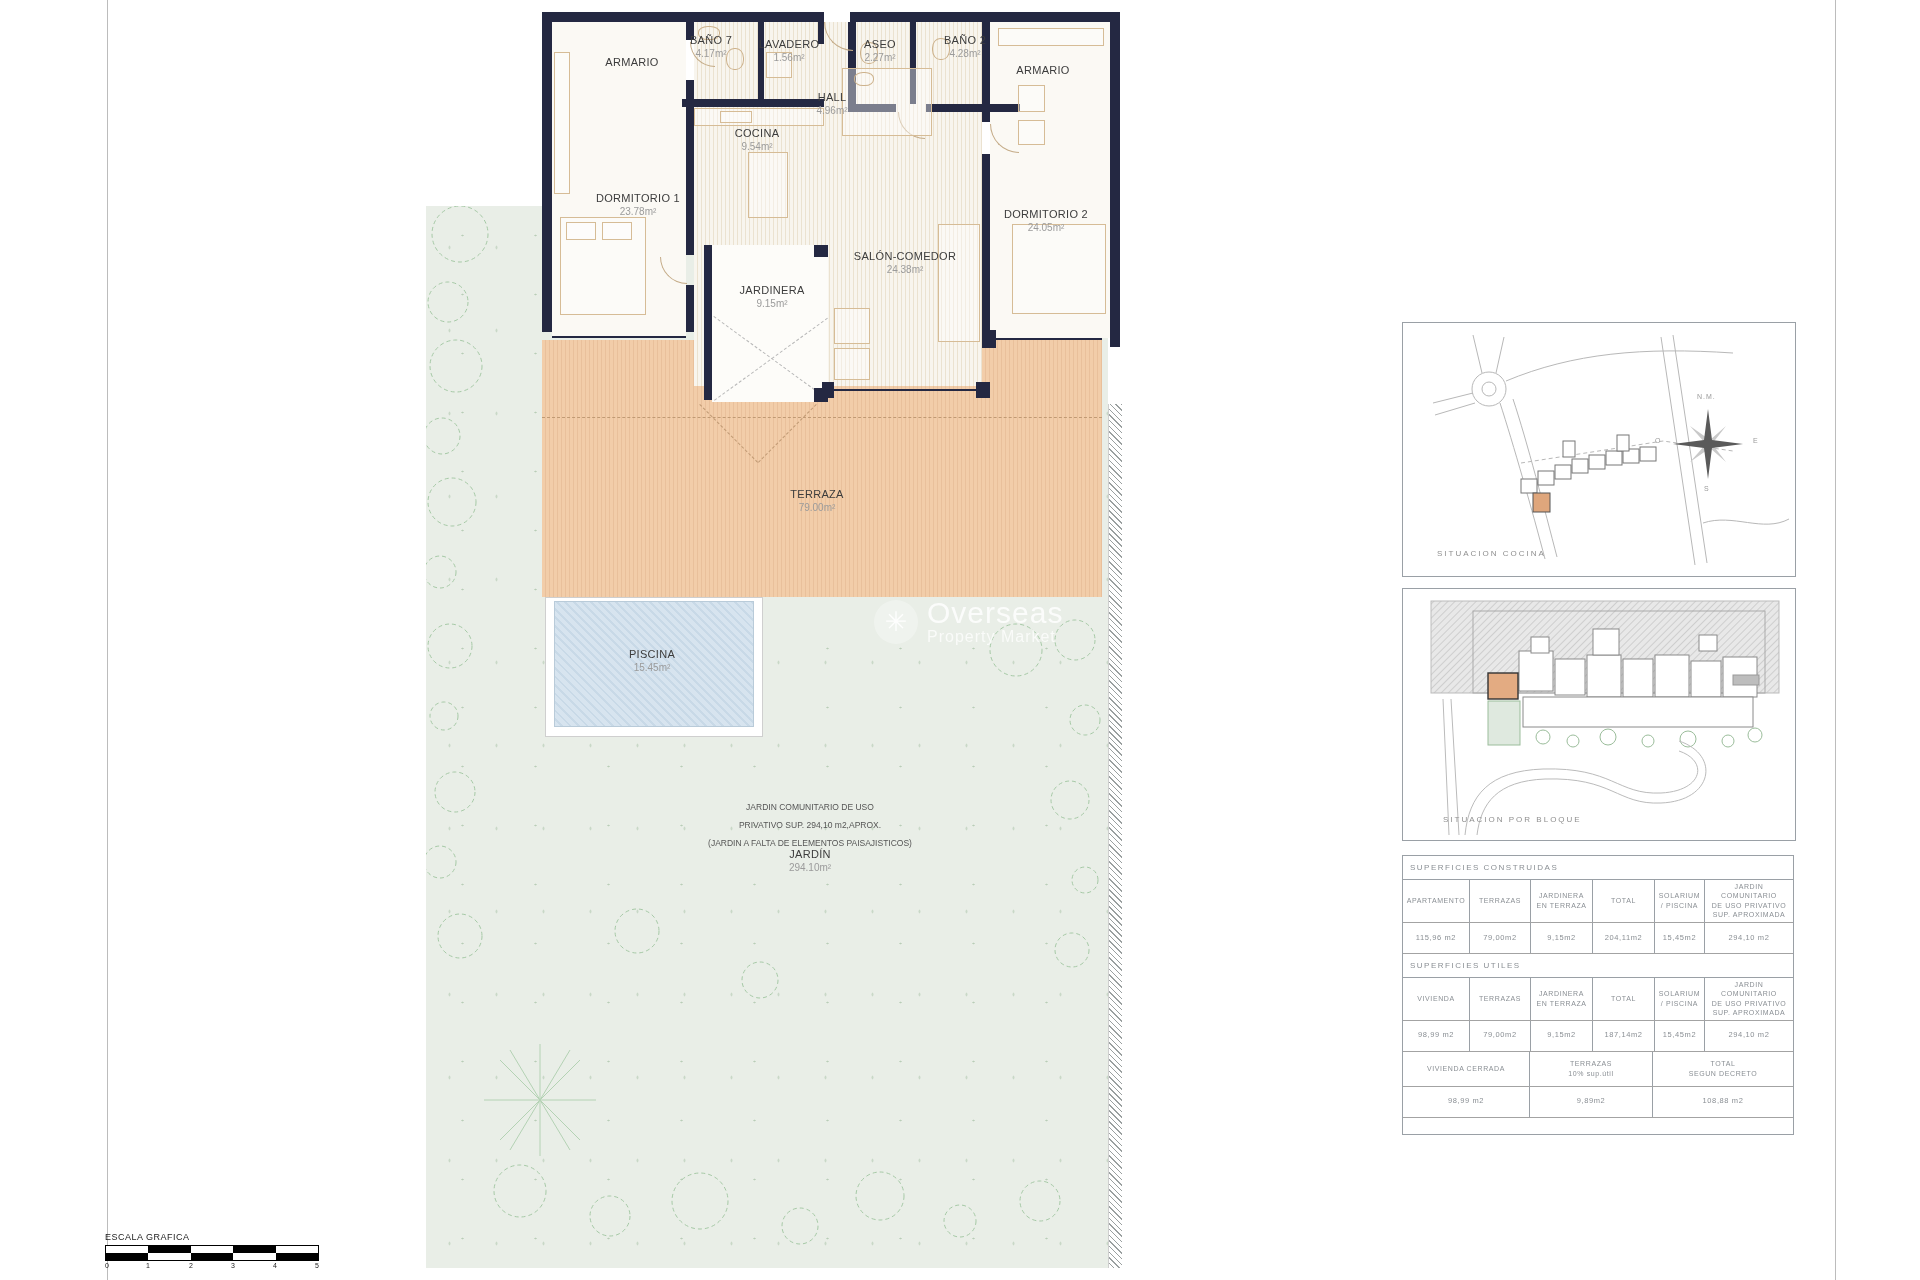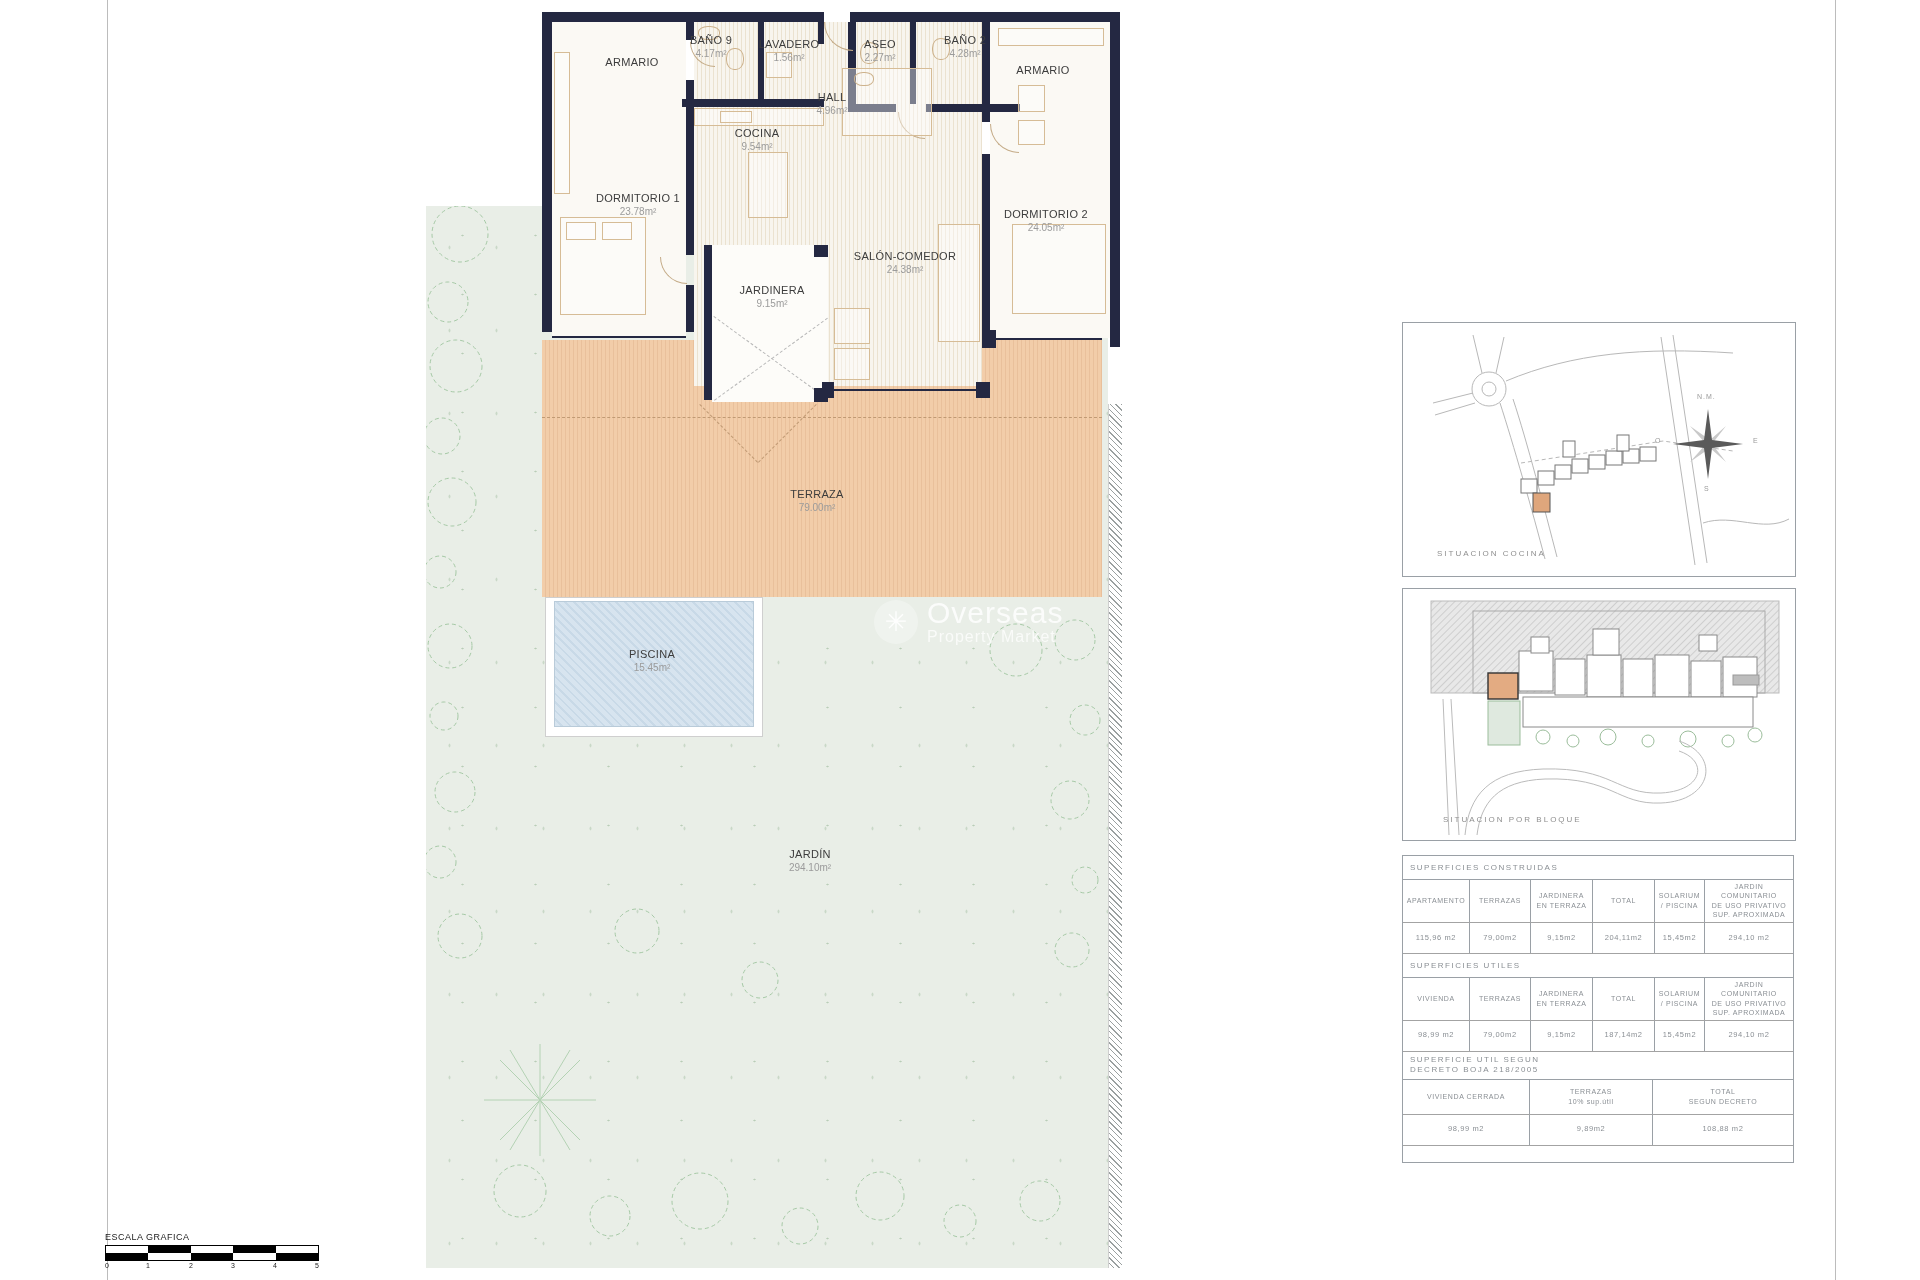--- a/index.html
+++ b/index.html
@@ -197,33 +197,36 @@
     <div class="fur" style="left:476px;top:108px;width:25px;height:23px"></div>
     <div class="fixt" style="left:184px;top:36px;width:16px;height:20px"></div>
     <div class="fixt" style="left:156px;top:14px;width:20px;height:12px"></div>
     <div class="fur" style="left:224px;top:40px;width:24px;height:24px"></div>
     <div class="fixt" style="left:318px;top:30px;width:16px;height:20px"></div>
     <div class="fixt" style="left:312px;top:60px;width:18px;height:12px"></div>
     <div class="fixt" style="left:390px;top:26px;width:16px;height:20px"></div>
   </div>
 
   <div class="lbl" style="left:632px;top:52px"><span class="rn">ARMARIO</span></div>
-  <div class="lbl" style="left:711px;top:30px"><span class="rn">BAÑO 9</span><span class="ra">4.17m²</span></div>
+  <div class="lbl" style="left:711px;top:30px"><span class="rn">BAÑO 7</span><span class="ra">4.17m²</span></div>
   <div class="lbl" style="left:789px;top:34px"><span class="rn">LAVADERO</span><span class="ra">1.56m²</span></div>
   <div class="lbl" style="left:880px;top:34px"><span class="rn">ASEO</span><span class="ra">2.27m²</span></div>
   <div class="lbl" style="left:965px;top:30px"><span class="rn">BAÑO 2</span><span class="ra">4.28m²</span></div>
   <div class="lbl" style="left:1043px;top:60px"><span class="rn">ARMARIO</span></div>
   <div class="lbl" style="left:832px;top:87px"><span class="rn">HALL</span><span class="ra">4.96m²</span></div>
   <div class="lbl" style="left:757px;top:123px"><span class="rn">COCINA</span><span class="ra">9.54m²</span></div>
   <div class="lbl" style="left:638px;top:188px"><span class="rn">DORMITORIO 1</span><span class="ra">23.78m²</span></div>
   <div class="lbl" style="left:905px;top:246px"><span class="rn">SALÓN-COMEDOR</span><span class="ra">24.38m²</span></div>
   <div class="lbl" style="left:1046px;top:204px"><span class="rn">DORMITORIO 2</span><span class="ra">24.05m²</span></div>
   <div class="lbl" style="left:772px;top:280px"><span class="rn">JARDINERA</span><span class="ra">9.15m²</span></div>
   <div class="lbl" style="left:817px;top:484px"><span class="rn">TERRAZA</span><span class="ra">79.00m²</span></div>
   <div class="lbl" style="left:652px;top:644px"><span class="rn">PISCINA</span><span class="ra">15.45m²</span></div>
+  <div class="lbl" style="left:810px;top:796px"><span class="note">JARDIN COMUNITARIO  DE USO
+PRIVATIVO SUP. 294,10  m2,APROX.
+(JARDIN A FALTA DE  ELEMENTOS PAISAJISTICOS)</span></div>
   <div class="lbl" style="left:810px;top:844px"><span class="rn">JARDÍN</span><span class="ra">294.10m²</span></div>
 
   <div id="watermark">
     <div id="wm-logo">✳</div>
     <div>
       <div class="wm-line1">Overseas</div>
       <div class="wm-line2">Property Market</div>
     </div>
   </div>
 
@@ -350,22 +353,20 @@
 SUP.  APROXIMADA</div>
     </div>
     <div class="t-row t-vals">
       <div class="t-cell c1">98,99  m2</div>
       <div class="t-cell c2">79,00m2</div>
       <div class="t-cell c3">9,15m2</div>
       <div class="t-cell c4">187,14m2</div>
       <div class="t-cell c5">15,45m2</div>
       <div class="t-cell c6">294,10  m2</div>
     </div>
-    <div class="t-title two">SUPERFICIE  UTIL  SEGUN
-DECRETO  BOJA  218/2005</div>
     <div class="t-row t-head">
       <div class="t-cell d1">VIVIENDA  CERRADA</div>
       <div class="t-cell d2">TERRAZAS
 10%  sup.útil</div>
       <div class="t-cell d3">TOTAL
 SEGUN  DECRETO</div>
     </div>
     <div class="t-row t-vals">
       <div class="t-cell d1">98,99  m2</div>
       <div class="t-cell d2">9,89m2</div>

